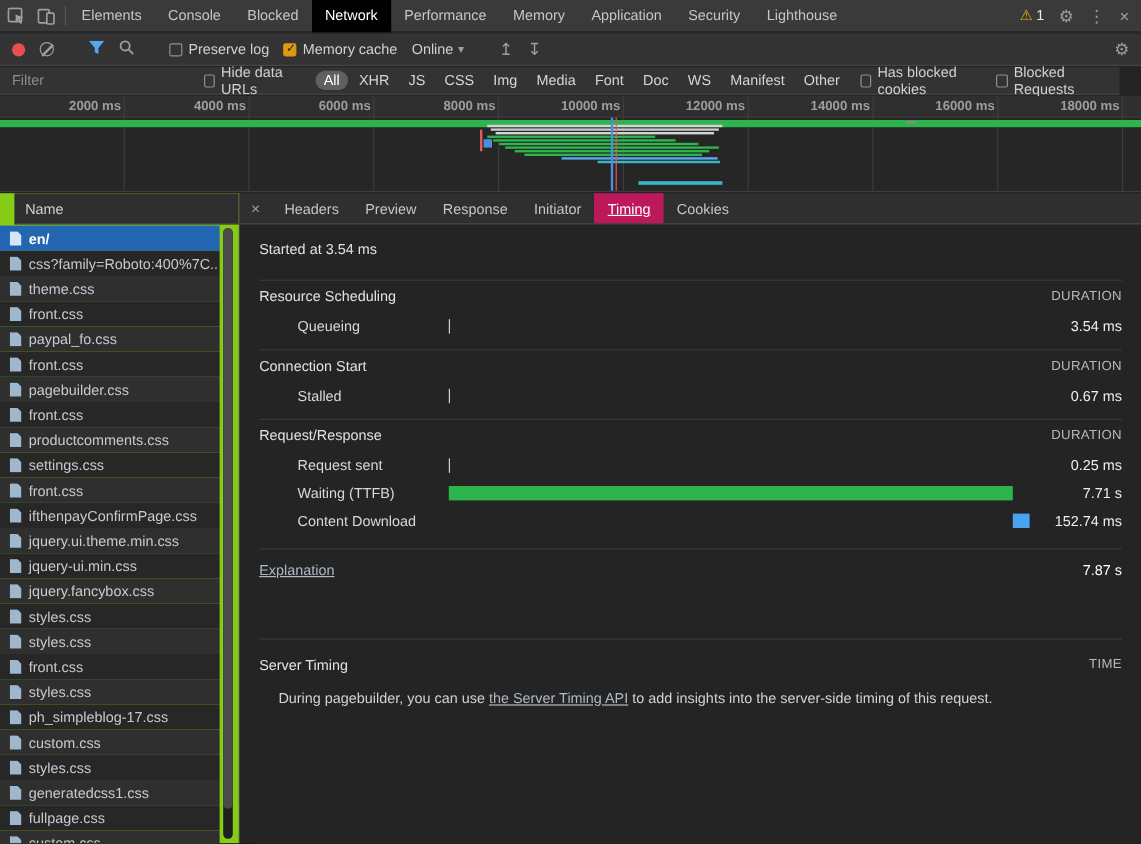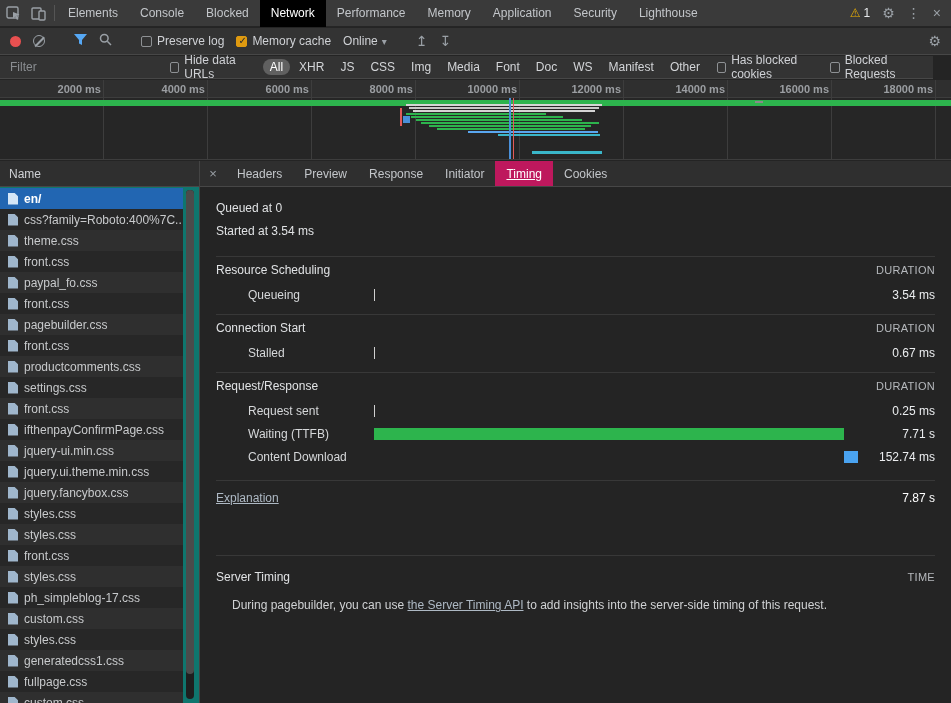--- a/index.html
+++ b/index.html
@@ -50,21 +50,21 @@
   .chip.active { background:#606060; color:#fff; }
   
   .overview { position:absolute; top:80px; left:0; right:0; height:80px; background:#262626;
               border-bottom:1px solid #3d3d3d; overflow:hidden; }
   .tickrow { position:absolute; top:0; left:0; right:0; height:18px; background:#2f2f2f; border-bottom:1px solid #3d3d3d; }
   .tick { position:absolute; top:0; bottom:0; width:0; border-left:1px solid #3d3d3d;font-weight:bold; }
   .tick-label { position:absolute; right:3px; top:3px; font-size:11px; color:#9b9ea2; white-space:nowrap; }
   .wbar { position:absolute; display:block; }
   
   .content { position:absolute; top:161px; left:0; right:0; bottom:0; display:flex; }
-  .requests { position:relative; width:200px; flex:0 0 200px; border-right:1px solid #444; overflow:hidden; background:#0f766e; }
+  .requests { position:relative; width:200px; flex:0 0 200px; border-right:1px solid #444; overflow:hidden; background:#84cc16;padding-left:12px; }
   .name-header { height:26px; line-height:26px; padding-left:9px; background:#2f2f2f;
                  border-bottom:1px solid #474747; color:#cfd1d5; }
   .rows { position:absolute; top:27px; left:0; right:16px; }
   .req { display:flex; align-items:center; gap:6px; height:21px; padding-left:8px; color:#c8cacc;
          white-space:nowrap; overflow:hidden; }
   .req:nth-child(odd) { background:#2f2f2f; }
   .req:nth-child(even) { background:#272727; }
   .req.selected { background:#2266b2; color:#fff;font-weight:bold; }
   .doc-ic { flex:0 0 10px; width:10px; height:12px; background:#9fb6cc;
             clip-path:polygon(0 0,62% 0,100% 32%,100% 100%,0 100%); }
@@ -361,26 +361,26 @@
             <span>front.css</span>
           </div>
 
           <div class="req">
             <span class="doc-ic"></span>
             <span>ifthenpayConfirmPage.css</span>
           </div>
 
           <div class="req">
             <span class="doc-ic"></span>
+            <span>jquery.ui.theme.min.css</span>
+          </div>
+
+          <div class="req">
+            <span class="doc-ic"></span>
             <span>jquery-ui.min.css</span>
-          </div>
-
-          <div class="req">
-            <span class="doc-ic"></span>
-            <span>jquery.ui.theme.min.css</span>
           </div>
 
           <div class="req">
             <span class="doc-ic"></span>
             <span>jquery.fancybox.css</span>
           </div>
 
           <div class="req">
             <span class="doc-ic"></span>
             <span>styles.css</span>
@@ -449,21 +449,20 @@
 
             <span class="dtab">Initiator</span>
 
             <span class="dtab active">Timing</span>
 
             <span class="dtab">Cookies</span>
           </div>
       </div>
 
       <div class="timing-pane">
-        <div class="qline">Queued at 0</div>
         <div class="qline2">Started at 3.54 ms</div>
 
         <div class="sec">
           <div class="sec-header">
             <span class="sec-title">Resource Scheduling</span>
             <span class="sec-col">DURATION</span>
           </div>
           <div>
 
               <div class="t-row">

